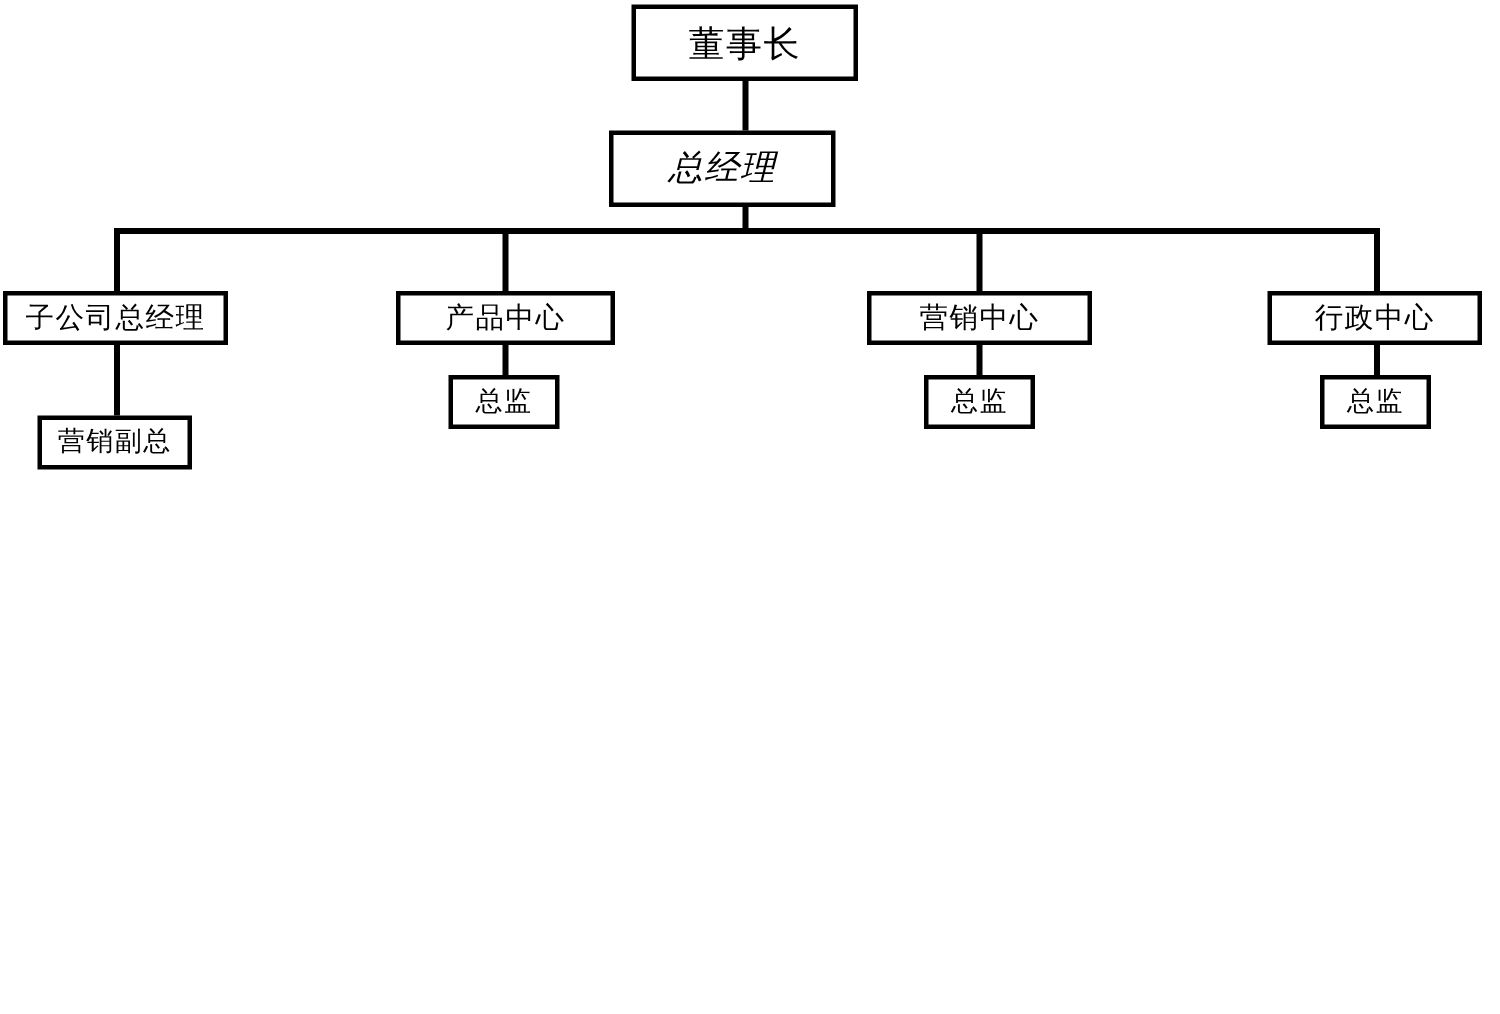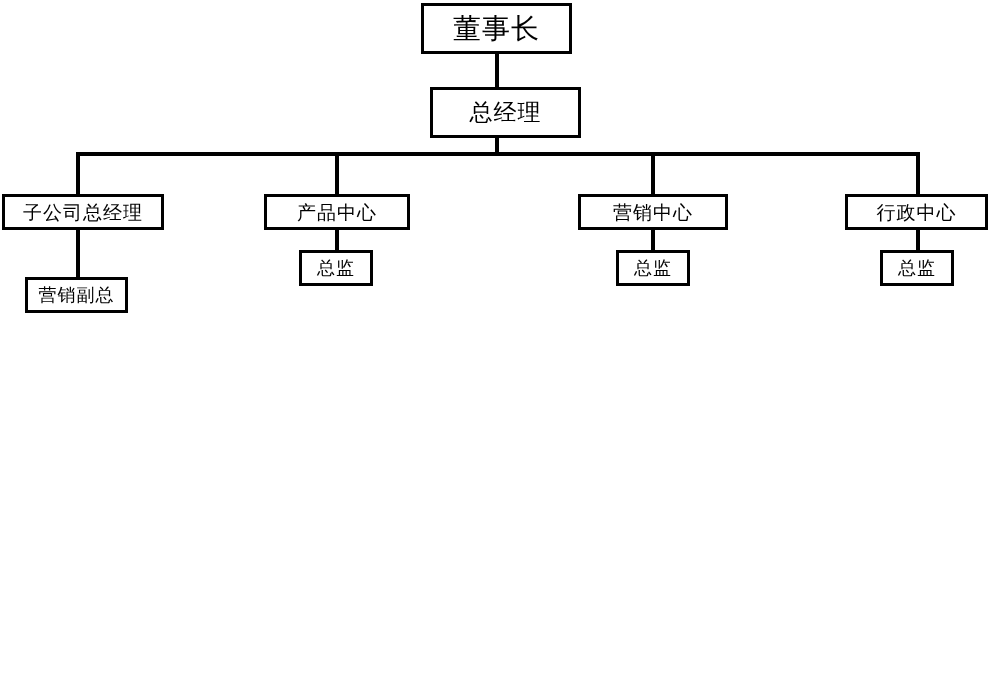--- a/index.html
+++ b/index.html
@@ -43,40 +43,40 @@
     z-index: 1;
   }
   .v-line { width: 4px; }
   .h-line { height: 4px; }
 </style>
 </head>
 <body>
 
 <div id="org-chart">
 
-  <div class="node" style="left:421px; top:3px; width:151px; height:51px; font-size:28px;">
+  <div class="node" style="left:421px; top:3px; width:151px; height:51px; font-size:24px;">
     <span class="node-label">董事长</span>
   </div>
 
   <div class="connector v-line" style="left:495px; top:53px; height:35px;"></div>
 
-  <div class="node" style="left:430px; top:87px; width:151px; height:51px; font-size:23px;">
+  <div class="node" style="left:406px; top:87px; width:151px; height:51px; font-size:23px;font-style:italic;">
     <span class="node-label">总经理</span>
   </div>
 
   <div class="connector v-line" style="left:495px; top:137px; height:19px;"></div>
 
   <div class="connector h-line" style="left:76px; top:152px; width:844px;"></div>
 
   <div class="connector v-line" style="left:76px; top:152px; height:42px;"></div>
   <div class="connector v-line" style="left:335px; top:152px; height:42px;"></div>
   <div class="connector v-line" style="left:651px; top:152px; height:42px;"></div>
   <div class="connector v-line" style="left:916px; top:152px; height:42px;"></div>
 
-  <div class="node" style="left:2px; top:194px; width:162px; height:36px; font-size:19px;">
+  <div class="node" style="left:2px; top:194px; width:150px; height:36px; font-size:19px;">
     <span class="node-label">子公司总经理</span>
   </div>
 
   <div class="node" style="left:264px; top:194px; width:146px; height:36px; font-size:19px;justify-content:center;">
     <span class="node-label">产品中心</span>
   </div>
 
   <div class="node" style="left:845px; top:194px; width:143px; height:36px; font-size:19px;">
     <span class="node-label">行政中心</span>
   </div>

